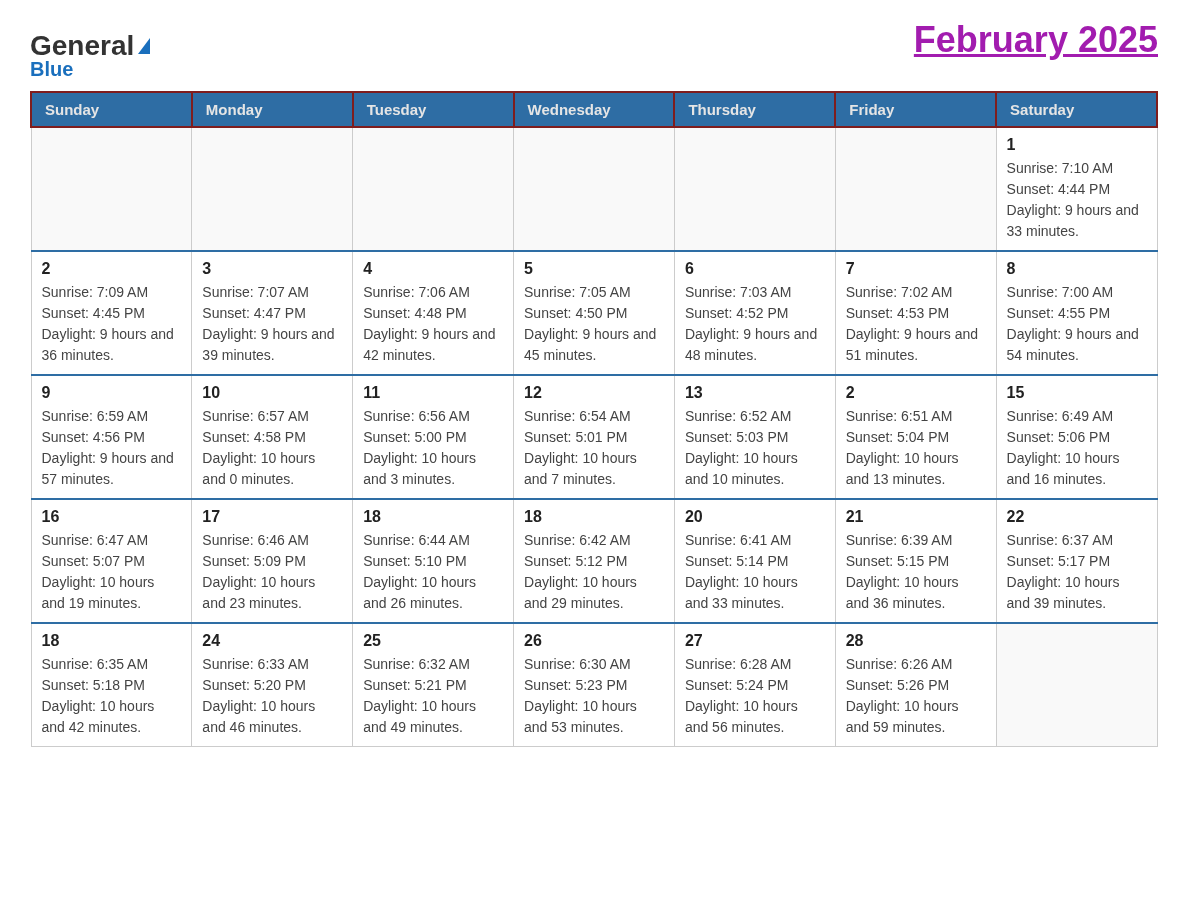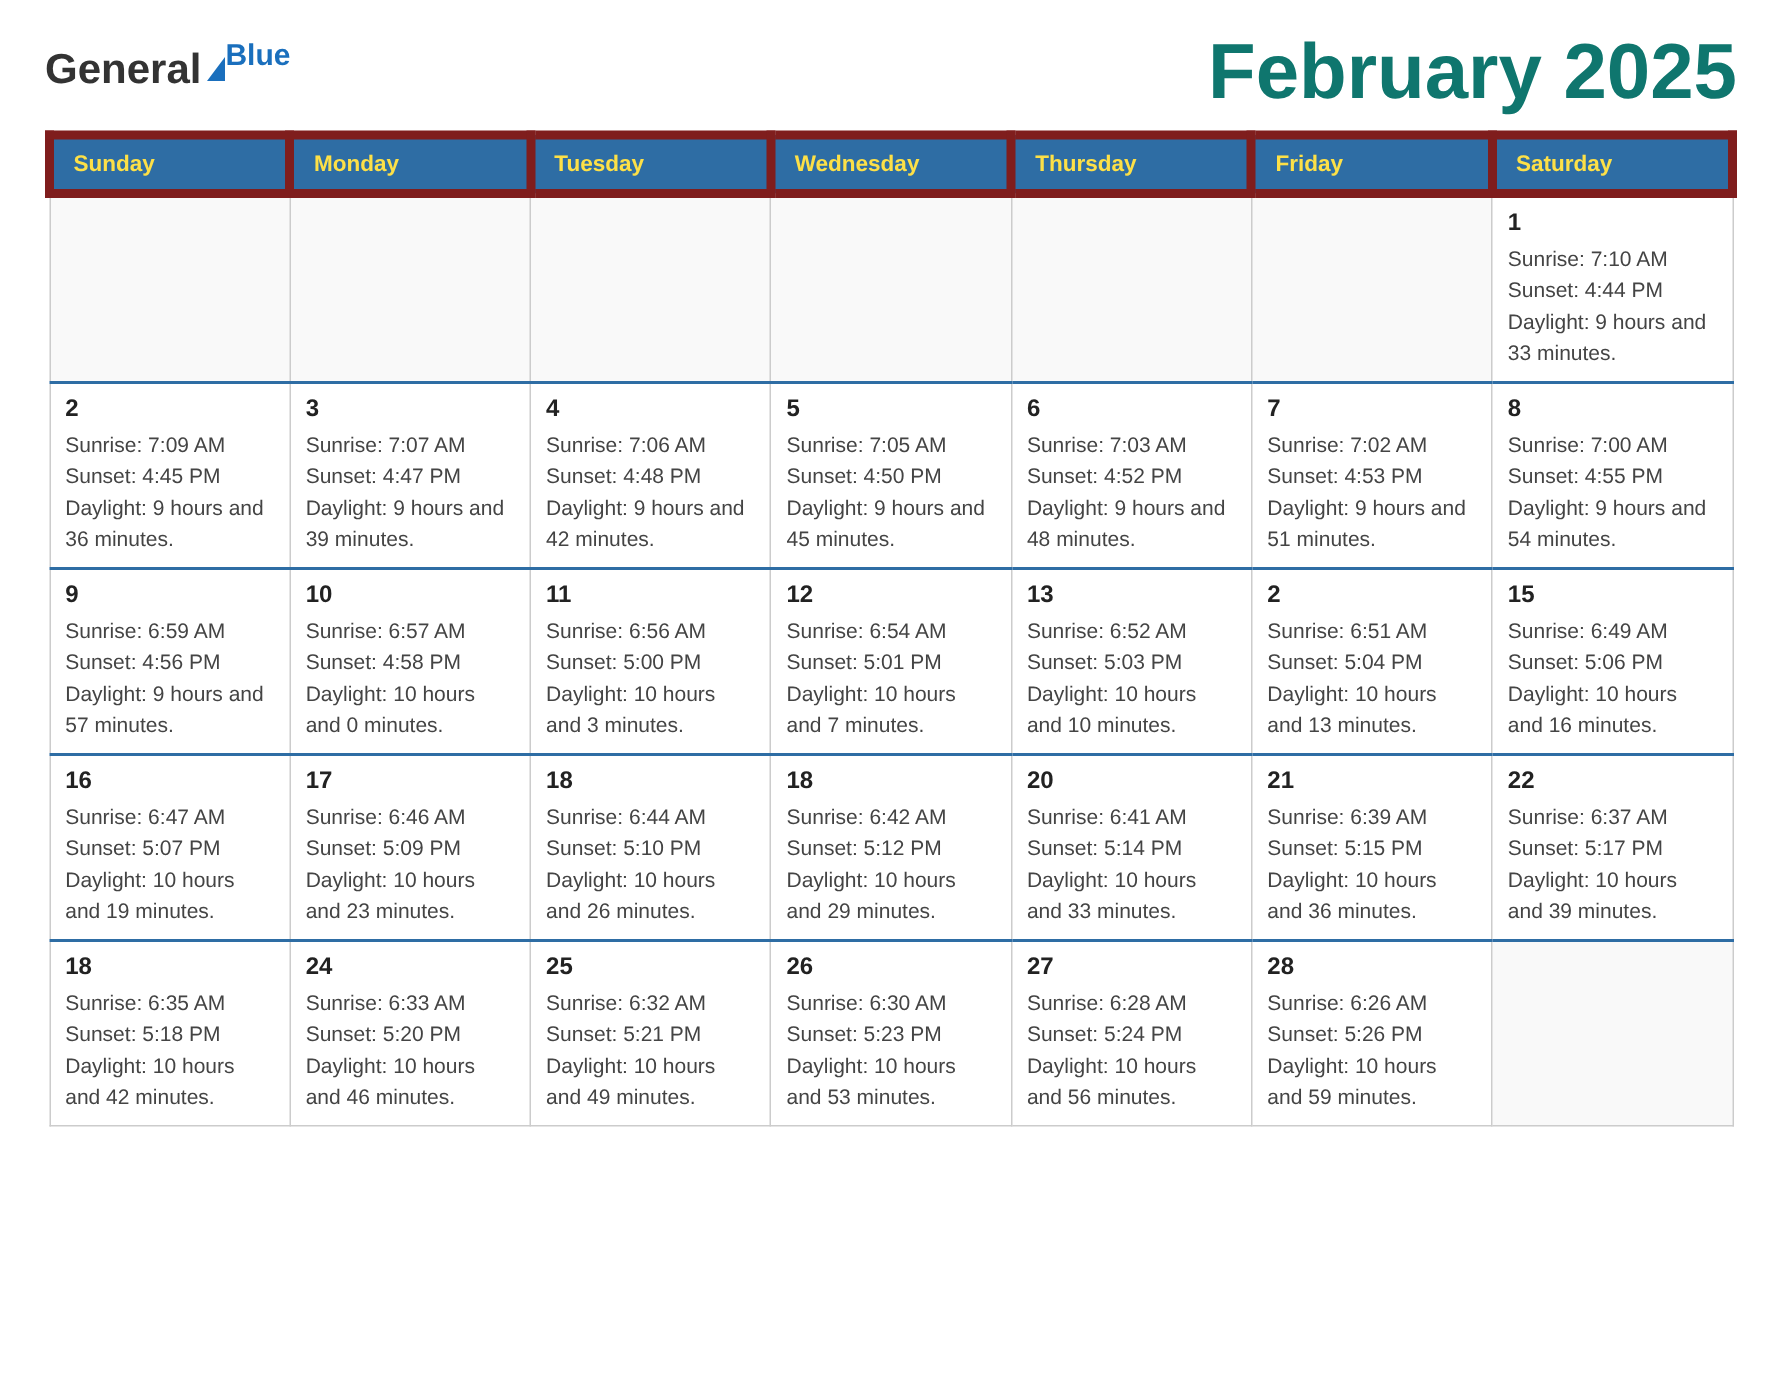--- a/index.html
+++ b/index.html
@@ -26,49 +26,50 @@
       font-weight: bold;
       color: #333;
     }
     .logo-text-blue {
       font-size: 20px;
       font-weight: bold;
       color: #1a6fbd;
     }
     .logo-icon {
       display: flex;
-      flex-direction: row;
+      flex-direction: column;
       align-items: flex-start;
     }
     .logo-row1 { display: flex; align-items: center; }
     .title-area { text-align: right; }
     .calendar-title {
-      font-size: 52px;
-      font-weight: bold;
-      color: #0f766e;
+      font-size: 36px;
+      font-weight: bold;
+      color: #a21caf;
       line-height: 1.1;
+      text-decoration: underline;
     }
     .calendar-subtitle {
       font-size: 20px;
       color: #444;
       margin-top: 4px;
     }
     .calendar {
       width: 100%;
       border-collapse: collapse;
       margin-top: 10px;
     }
     .calendar th {
       background-color: #2e6da4;
-      color: #fde047;
+      color: #e5e5e5;
       font-size: 15px;
       font-weight: bold;
       padding: 8px 13px;
       text-align: left;
-      border: 6px solid #7f1d1d;
+      border: 2px solid #7f1d1d;
     }
     .calendar td {
       vertical-align: top;
       border: 1px solid #ccc;
       padding: 8px 10px;
       width: 14.28%;
       font-size: 13px;
       color: #333;
       min-height: 110px;
     }

